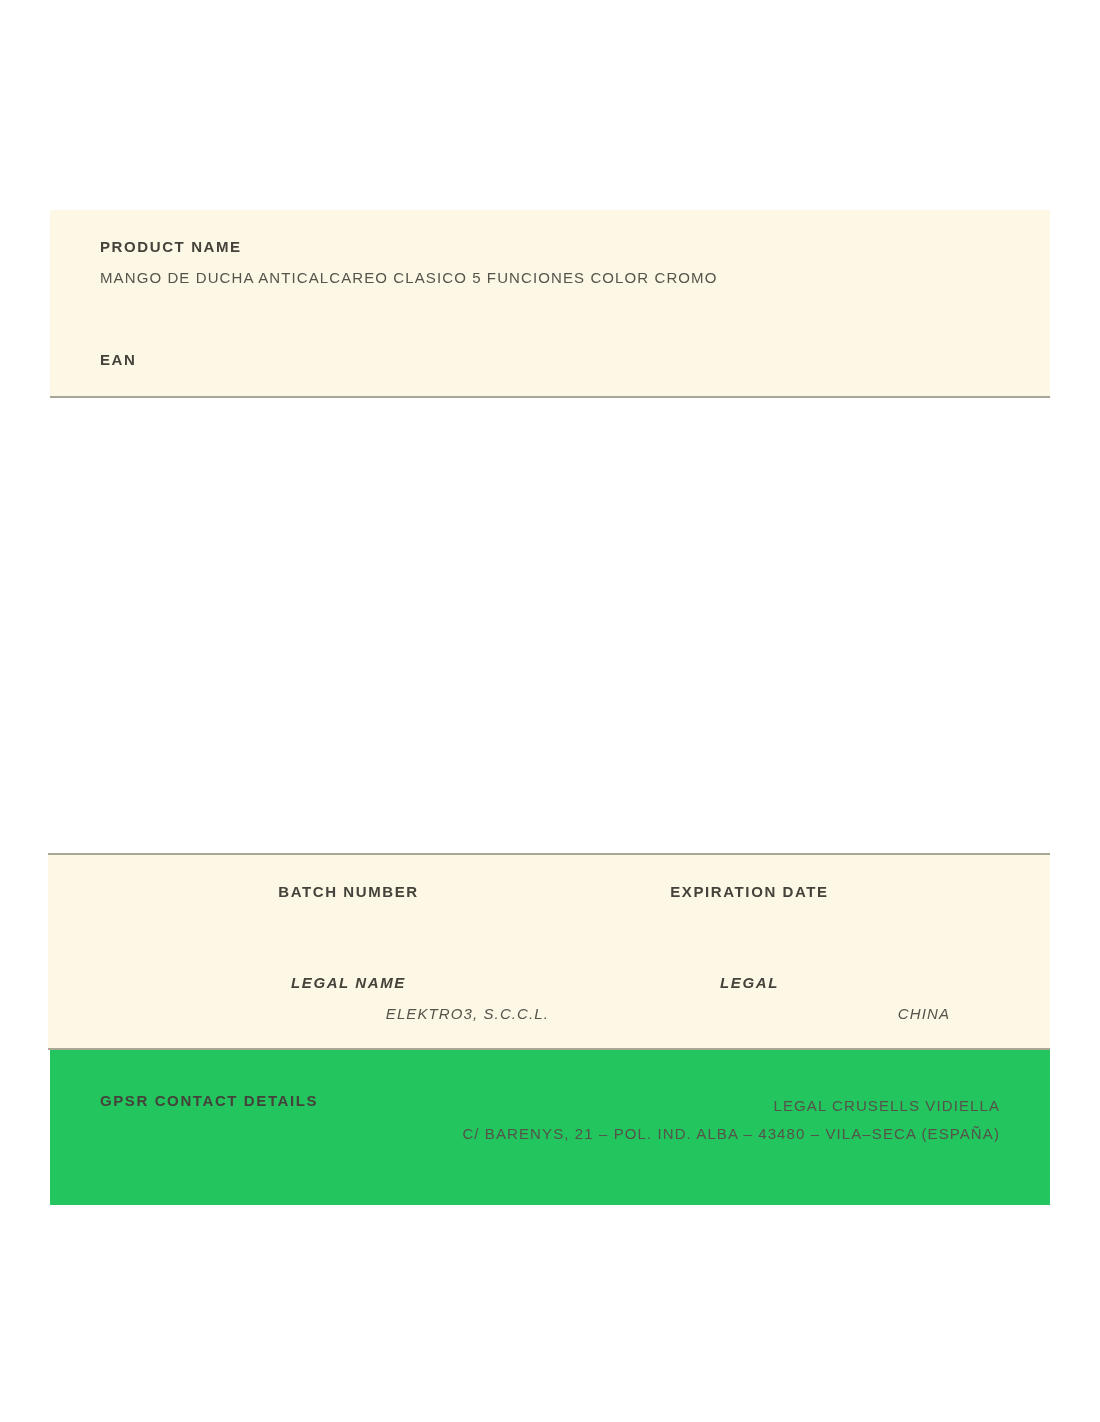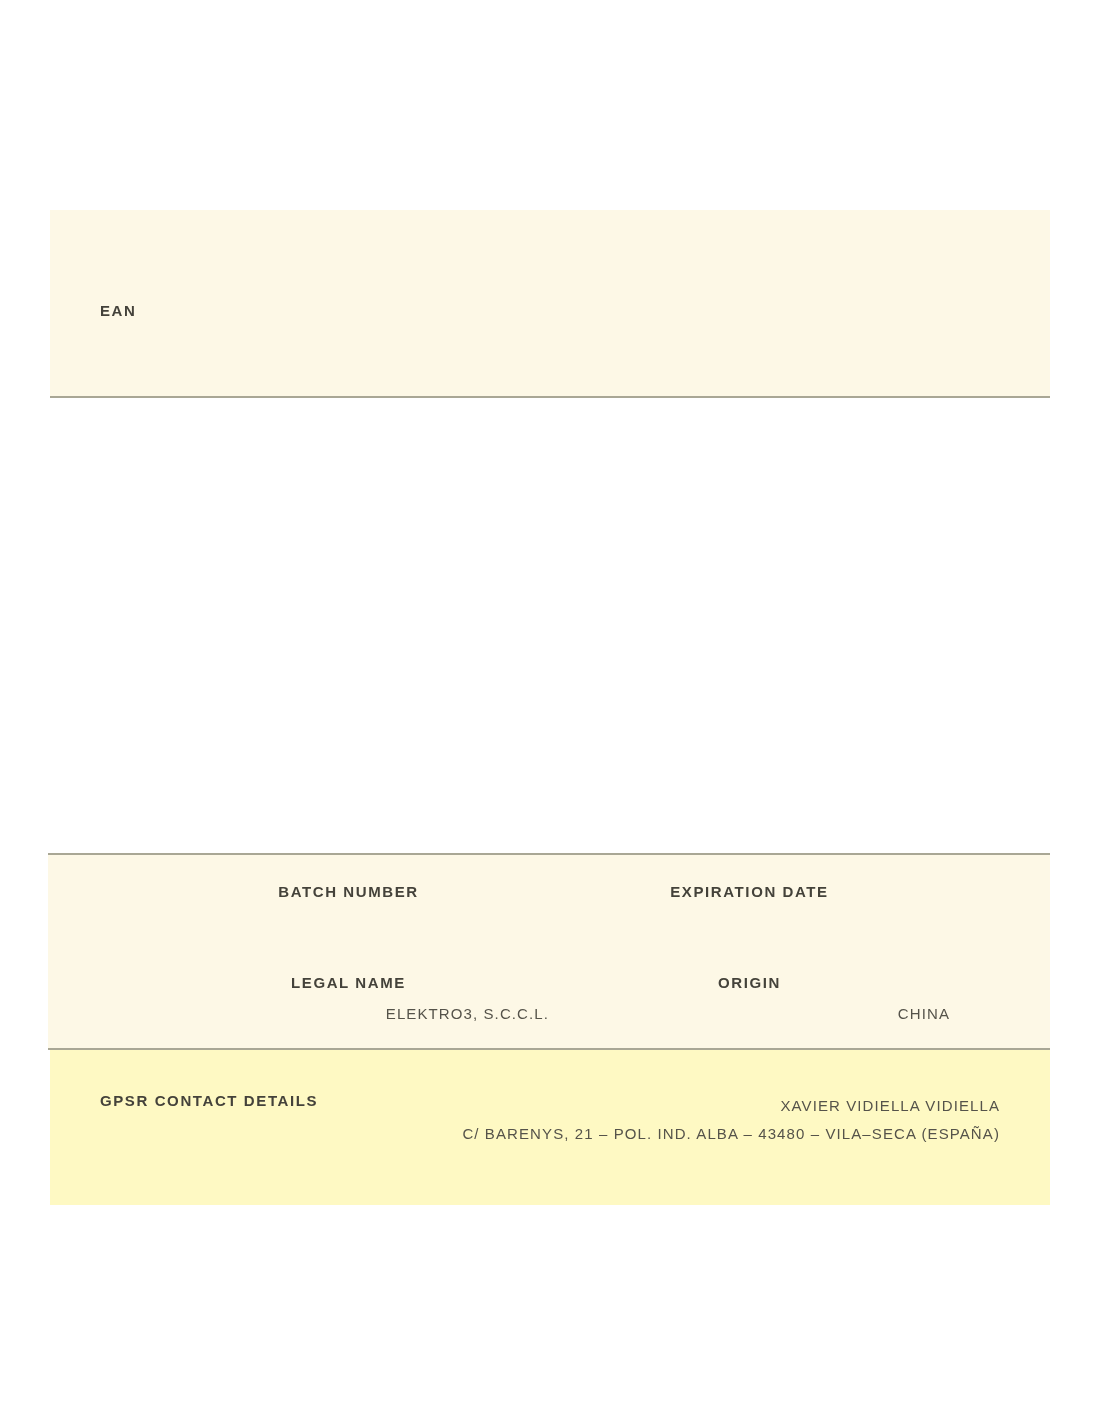--- a/index.html
+++ b/index.html
@@ -17,21 +17,21 @@
   .page {
     width: 1100px;
     height: 1422px;
     background: #ffffff;
   }
   .panel {
     margin: 0 50px;
     box-sizing: border-box;
   }
   .cream { background: #fdf8e6; }
-  .yellow { background: #fef9c3; }
+  .yellow { background: #22c55e; }
 
   .label {
     font-weight: 700;
     font-size: 15px;
     letter-spacing: 1.6px;
     color: #44423a;
     line-height: 18px;
   }
   .value {
     font-weight: 400;
@@ -64,20 +64,21 @@
     padding: 28px 100px 0 100px;
     margin-left: 48px;
   }
   .batch-grid {
     display: grid;
     grid-template-columns: 1fr 1fr;
     text-align: center;
   }
   .batch-grid .cell-row2 {
     margin-top: 73px;
+    font-style: italic;
   }
   .batch-grid .value { margin-top: 12px; text-align: right; }
 
   
   .section-gpsr {
     height: 155px;
     padding: 42px 50px 0 50px;
     display: flex;
     justify-content: space-between;
     align-items: flex-start;
@@ -92,47 +93,51 @@
     line-height: 28px;
     font-weight: 400;
   }
 </style>
 </head>
 <body>
 
 <div class="page">
 
   <section class="panel cream section-product">
+    <div class="field">
+      <div class="label">PRODUCT NAME</div>
+      <div class="value">MANGO DE DUCHA ANTICALCAREO CLASICO 5 FUNCIONES COLOR CROMO</div>
+    </div>
     <div class="field field-ean">
       <div class="label">EAN</div>
     </div>
   </section>
 
   <div class="spacer"></div>
 
   <section class="panel cream section-batch">
     <div class="batch-grid">
       <div class="cell">
         <div class="label">BATCH NUMBER</div>
       </div>
       <div class="cell">
         <div class="label">EXPIRATION DATE</div>
       </div>
       <div class="cell cell-row2">
         <div class="label">LEGAL NAME</div>
         <div class="value">ELEKTRO3, S.C.C.L.</div>
       </div>
       <div class="cell cell-row2">
-        <div class="label">ORIGIN</div>
+        <div class="label">LEGAL</div>
         <div class="value">CHINA</div>
       </div>
     </div>
   </section>
 
   <section class="panel yellow section-gpsr">
     <div class="label">GPSR CONTACT DETAILS</div>
     <div class="gpsr-contact">
-      <div class="contact-line">XAVIER VIDIELLA VIDIELLA</div>
+      <div class="contact-line">LEGAL CRUSELLS VIDIELLA</div>
       <div class="contact-line">C/ BARENYS, 21 – POL. IND. ALBA – 43480 – VILA–SECA (ESPAÑA)</div>
     </div>
   </section>
 
 </div>
 
 </body></html>

